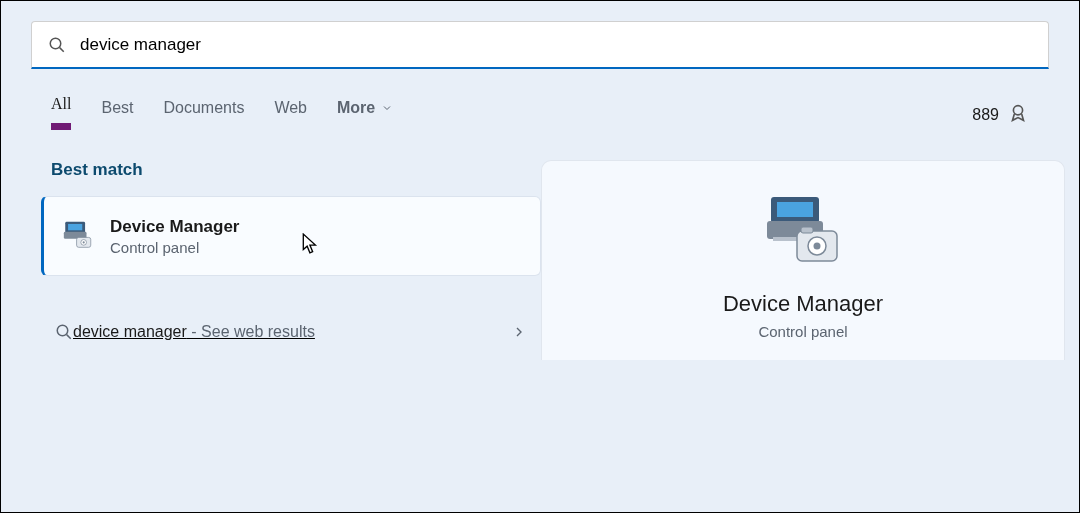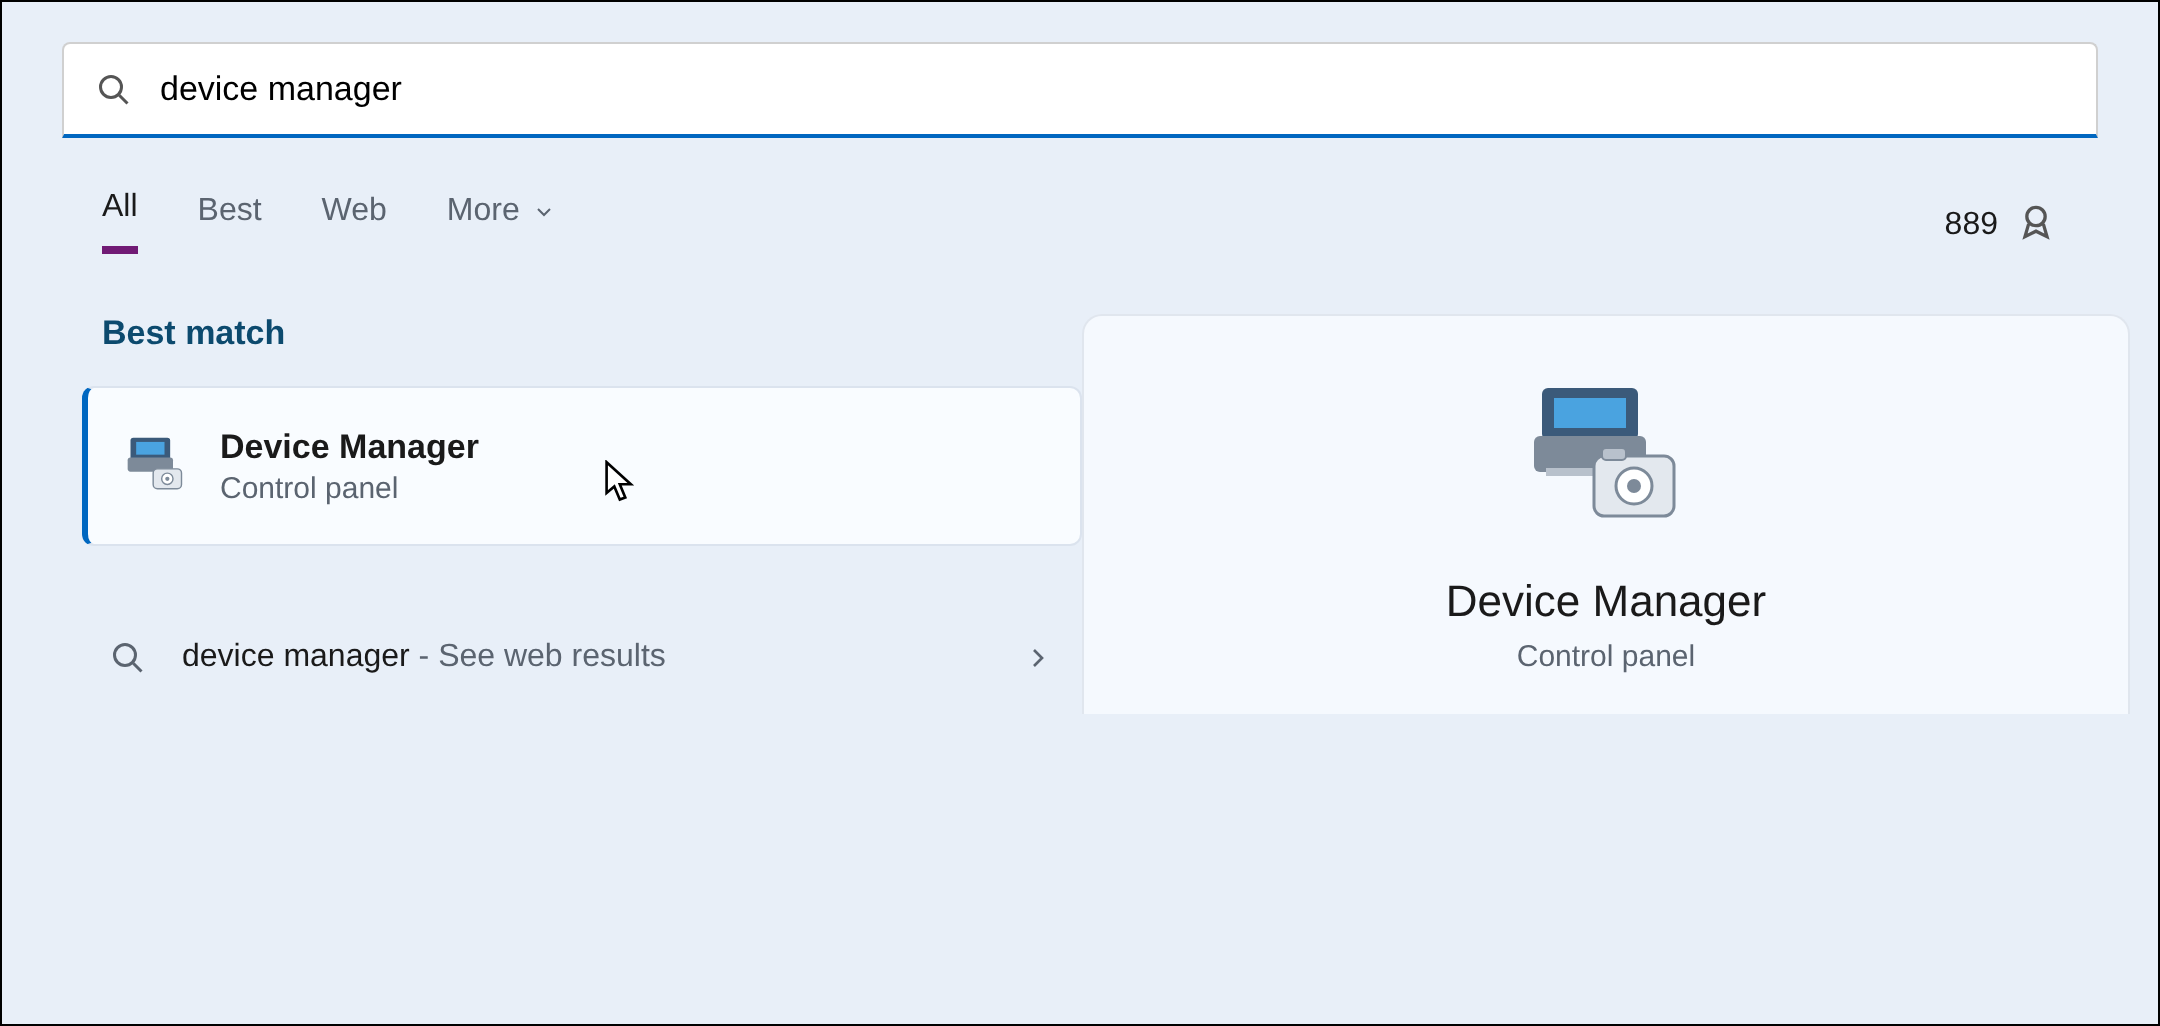--- a/index.html
+++ b/index.html
@@ -20,22 +20,22 @@
     .search-bar .icon { color: #555; display: flex; }
     .search-bar input {
       border: none; outline: none; font-size: 17px; flex: 1; color: #000;
     }
 
     .tabs-row {
       display: flex; align-items: center; margin: 26px 50px 0 50px; gap: 30px;
       font-size: 16px; color: #5b6470;
     }
     .tab { padding-bottom: 10px; cursor: pointer; }
-    .tab.active { color: #1a1a1a; border-bottom: 4px solid #701a75; font-weight: 500; }
-    .tab-more { display: flex; align-items: center; gap: 6px; }
+    .tab.active { color: #1a1a1a; border-bottom: 7px solid #701a75; font-weight: 500; font-family: Liberation Serif, serif; }
+    .tab-more { display: flex; align-items: center; gap: 6px; font-weight: bold; }
     .spacer { flex: 1; }
     .rewards { display: flex; align-items: flex-end; gap: 8px; color: #1a1a1a; font-size: 16px; }
     .rewards svg { color: #555; }
 
     .content { display: flex; margin-top: 30px; }
     .left-col { flex: 0 0 540px; padding-left: 40px; }
     .right-col { flex: 1; margin-right: 14px; background: #f5f9fe; border-radius: 10px 10px 0 0; border: 1px solid #e0e6ee; border-bottom: none; padding: 30px 0 0 0; display: flex; flex-direction: column; align-items: center; }
 
     .section-title { font-size: 17px; font-weight: 600; color: #0c4a6e; margin: 0 0 16px 10px; }
 
@@ -46,21 +46,21 @@
     }
     .bm-icon { width: 36px; height: 36px; margin-right: 14px; display: flex; align-items: center; justify-content: center; }
     .bm-text .title { font-size: 17px; font-weight: 600; color: #1a1a1a; }
     .bm-text .sub { font-size: 15px; color: #5b6470; margin-top: 2px; }
     .cursor { position: absolute; left: 258px; top: 36px; }
 
     .web-result {
       display: flex; align-items: center; height: 56px; padding: 0 14px; width: 500px;
       justify-content: space-between; cursor: pointer;
     }
-    .web-left { display: flex; align-items: flex-start; gap: 18px; }
+    .web-left { display: flex; align-items: flex-start; gap: 0; text-decoration: underline; }
     .web-left .q { font-size: 16px; color: #1a1a1a; }
     .web-left .hint { font-size: 16px; color: #5b6470; }
     .chev { color: #5b6470; }
 
     .detail-icon { width: 100px; height: 80px; margin-bottom: 20px; display: flex; align-items: center; justify-content: center; }
     .detail-title { font-size: 22px; color: #1a1a1a; margin-bottom: 6px; }
     .detail-sub { font-size: 15px; color: #5b6470; }
   </style>
 </head>
 <body>
@@ -71,20 +71,21 @@
         <circle cx="10" cy="10" r="7"></circle>
         <line x1="21" y1="21" x2="15.5" y2="15.5"></line>
       </svg>
   </span>
   <input type="text" value="device manager" style="">
 </div>
 
 <div class="tabs-row">
   <div class="tab active">All</div>
   <div class="tab">Best</div>
+  <div class="tab">Documents</div>
   <div class="tab">Web</div>
   <div class="tab tab-more">
     <span>More</span>
     <svg width="12" height="12" viewBox="0 0 24 24" fill="none" stroke="currentColor" stroke-width="2">
         <polyline points="6 9 12 15 18 9"></polyline>
       </svg>
   </div>
   <div class="spacer"></div>
   <div class="rewards">
     <span>889</span>

